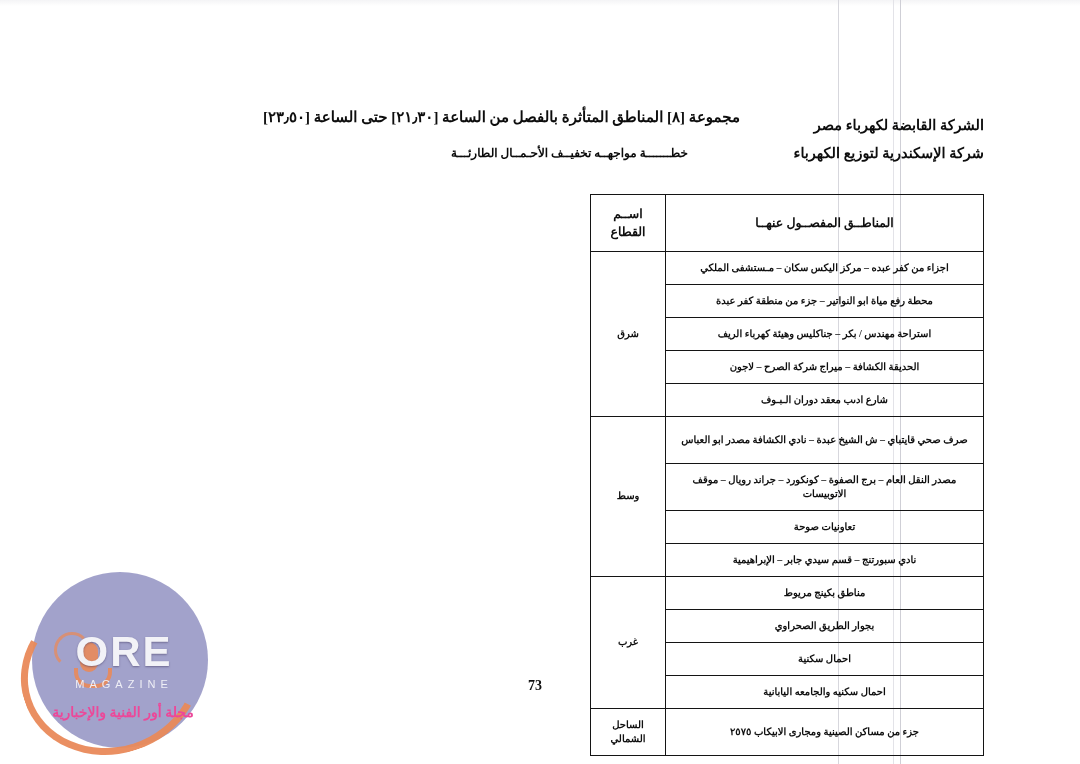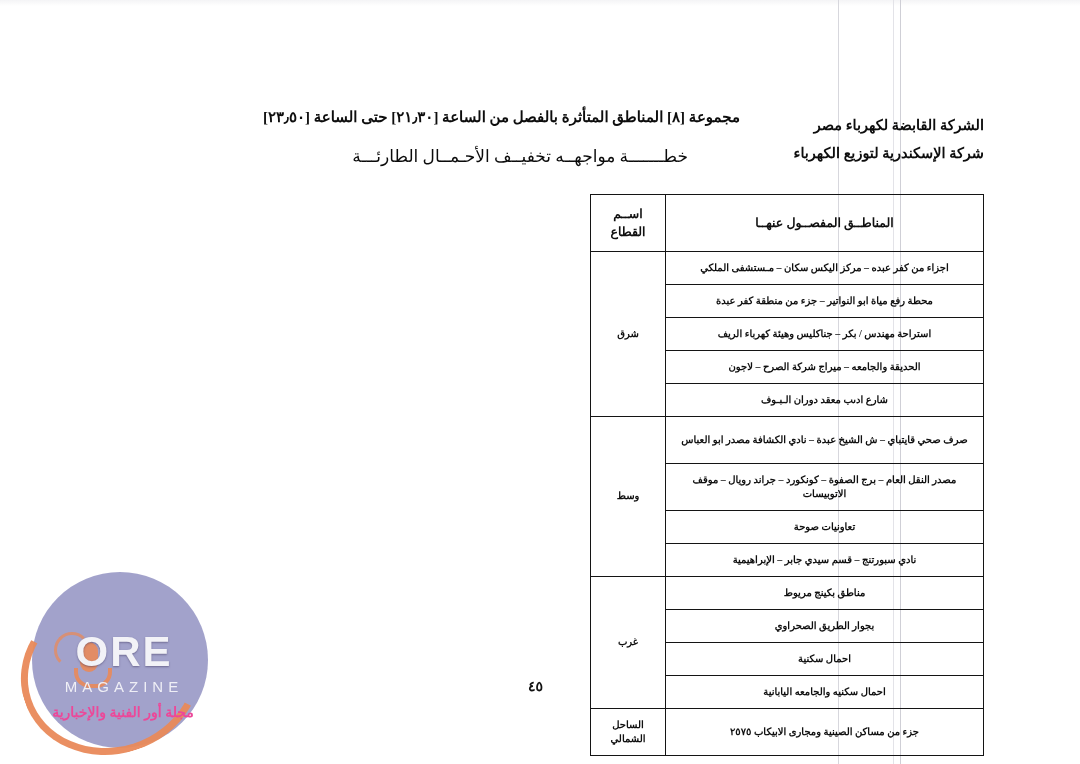--- a/index.html
+++ b/index.html
@@ -55,22 +55,22 @@
     font-size: 15px;
     font-weight: 700;
     color: #0d0d0d;
     white-space: nowrap;
   }
 
   .doc-title {
     position: absolute;
     top: 146px;
     right: 392px;
-    font-size: 17px;
-    font-weight: 400;
+    font-size: 12px;
+    font-weight: 700;
     letter-spacing: 0px;
     color: #0b0b0b;
     white-space: nowrap;
   }
 
   
   .table-wrap {
     position: absolute;
     top: 194px;
     right: 96px;
@@ -166,21 +166,21 @@
     color: #f2f2f7;
     text-shadow: 0 1px 2px rgba(60,50,90,.5);
   }
   .wm-sub {
     position: absolute;
     left: 18px;
     top: 110px;
     width: 176px;
     text-align: center;
     font-family: "Liberation Sans", sans-serif;
-    font-size: 15px;
+    font-size: 11px;
     letter-spacing: 5px;
     color: #efeff6;
   }
   .wm-ar {
     position: absolute;
     left: 0px;
     top: 136px;
     width: 210px;
     text-align: center;
     font-size: 14px;
@@ -252,21 +252,21 @@
         <td class="area">اجزاء من كفر عبده – مركز اليكس سكان – مـستشفى الملكي</td>
         <td class="sector" rowspan="5">شرق</td>
       </tr>
       <tr>
         <td class="area">محطة رفع مياة ابو النواتير – جزء من منطقة كفر عبدة</td>
       </tr>
       <tr>
         <td class="area">استراحة مهندس / بكر – جناكليس  وهيئة كهرباء الريف</td>
       </tr>
       <tr>
-        <td class="area">الحديقة والجامعه – ميراج شركة الصرح – لاجون</td>
+        <td class="area">الحديقة الكشافة – ميراج شركة الصرح – لاجون</td>
       </tr>
       <tr>
         <td class="area">شارع ادىب معقد دوران الـبـوف</td>
       </tr>
 
       <tr>
         <td class="area two-line">صرف صحي قايتباي – ش الشيخ عبدة – نادي الكشافة مصدر ابو العباس</td>
         <td class="sector" rowspan="4">وسط</td>
       </tr>
       <tr>
@@ -294,21 +294,21 @@
       </tr>
 
       <tr>
         <td class="area two-line">جزء من مساكن الصينية ومجارى الابيكاب ٢٥٧٥</td>
         <td class="sector">الساحل الشمالي</td>
       </tr>
     </tbody>
   </table>
 </div>
 
-<div class="page-number">٤٥</div>
+<div class="page-number">73</div>
 
 <div class="watermark">
   <div class="wm-circle"></div>
   <div class="wm-arc"></div>
   <div class="wm-wave"></div>
   <div class="wm-mic"></div>
   <div class="wm-mic-base"></div>
   <div class="wm-text">ORE</div>
   <div class="wm-sub">MAGAZINE</div>
   <div class="wm-ar">مجلة أور الفنية والإخبارية</div>

